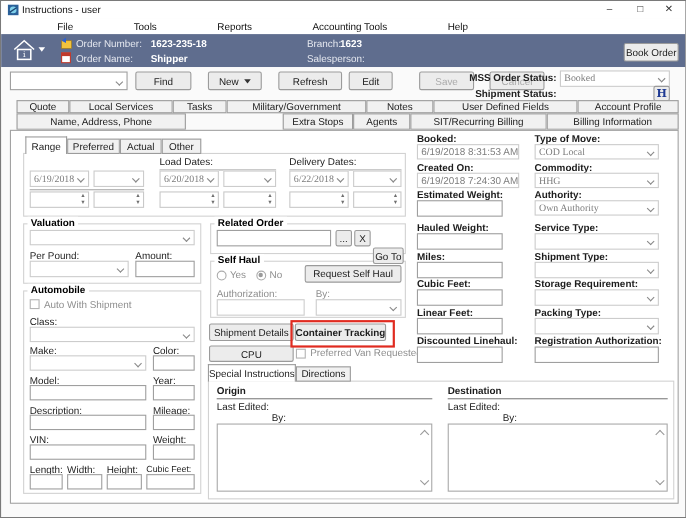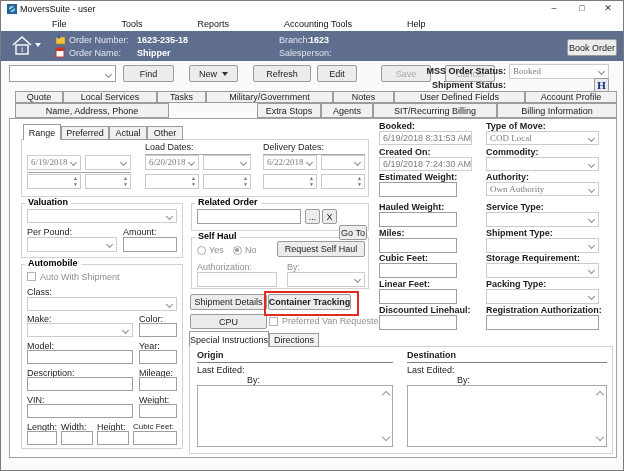--- a/index.html
+++ b/index.html
@@ -53,21 +53,21 @@
 <body>
 
 <div id="win">
 
   <div id="titlebar">
     <svg class="abs" style="left:6px;top:3px" width="10" height="10">
       <rect x="0" y="0" width="10" height="10" fill="#2a6099"></rect>
         <circle cx="5" cy="5" r="3" fill="#7fd0ea"></circle>
         <path d="M2 7 L8 3" stroke="#1c4573" stroke-width="1.2"></path>
     </svg>
-    <span id="title-text">MoversSuite - user</span>
+    <span id="title-text">Instructions - user</span>
     <span class="wctl" style="right:58px">–</span>
     <span class="wctl" style="right:30px">□</span>
     <span class="wctl" style="right:4px">✕</span>
   </div>
 
   <div id="menubar">
     <span class="menu-item">File</span>
     <span class="menu-item">Tools</span>
     <span class="menu-item">Reports</span>
     <span class="menu-item">Accounting Tools</span>
@@ -321,20 +321,21 @@
       <span class="val"></span>
     </div>
 
   <span class="lbl b" style="left:485px;top:120px;z-index:3">Type of Move:</span>
   <div class="combo dis" style="left:485px;top:130px;width:113px;height:14px;z-index:3">
       <span class="val">COD Local</span>
       <span class="chev" style="top:4px"></span>
     </div>
   <span class="lbl b" style="left:485px;top:146px;z-index:3">Commodity:</span>
   <div class="combo dis" style="left:485px;top:156px;width:113px;height:14px;z-index:3">
+      <span class="val">HHG</span>
       <span class="chev" style="top:4px"></span>
     </div>
   <span class="lbl b" style="left:485px;top:171px;z-index:3">Authority:</span>
   <div class="combo dis" style="left:485px;top:181px;width:113px;height:14px;z-index:3">
       <span class="val">Own Authority</span>
       <span class="chev" style="top:4px"></span>
     </div>
   <span class="lbl b" style="left:485px;top:201px;z-index:3">Service Type:</span>
   <div class="combo dis" style="left:485px;top:211px;width:113px;height:15px;z-index:3">
       <span class="val"></span>

